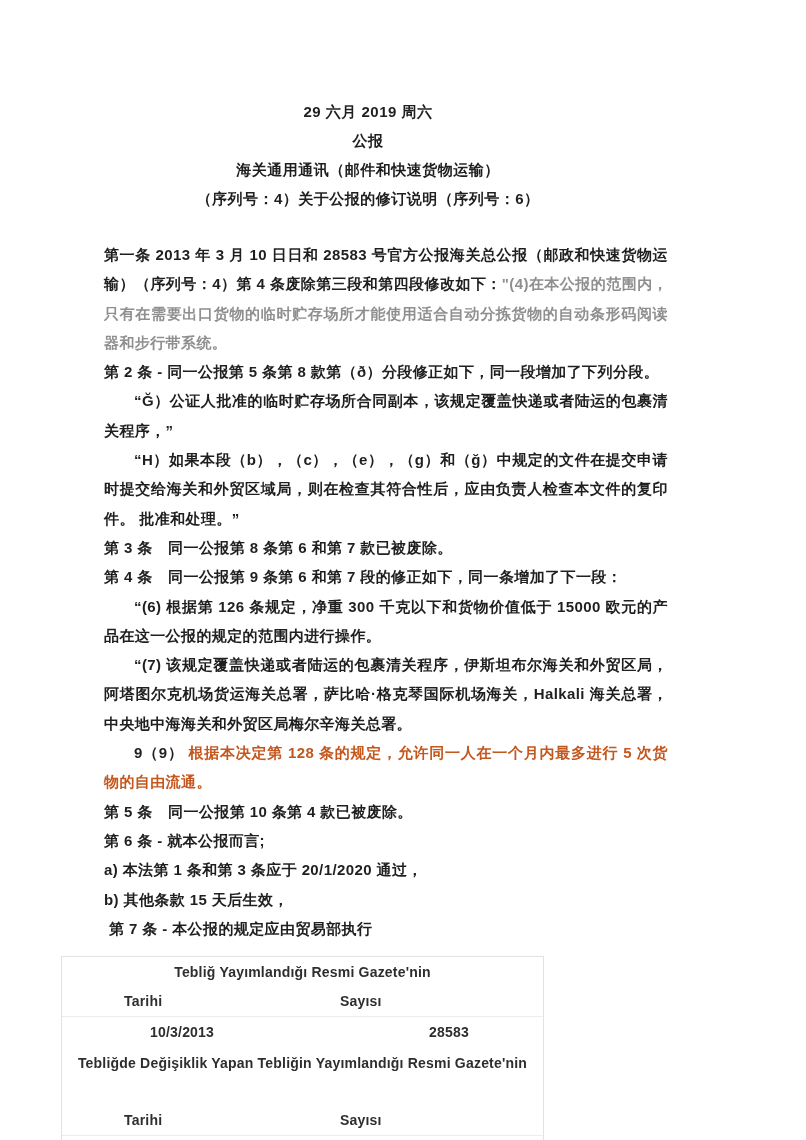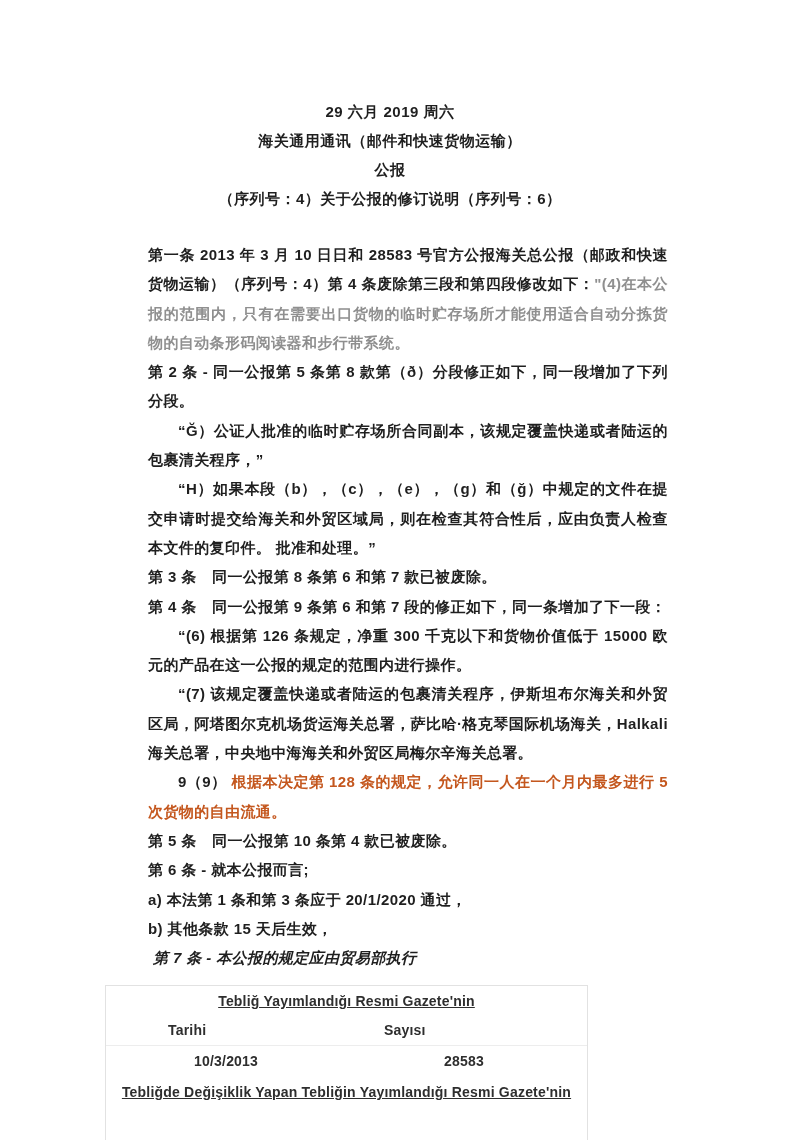--- a/index.html
+++ b/index.html
@@ -14,21 +14,20 @@
   body{
     width:806px;height:1140px;
     font-family:"Liberation Sans", sans-serif;
     color:var(--text);
     overflow:hidden;
   }
   .page{
     position:relative;
     width:736px;height:1140px;
     background:#ffffff;
-    padding-left:44px;
   }
   
   .doc-header{
     padding-top:97px;
     text-align:center;
     font-size:15px;
     font-weight:700;
     color:var(--text);
     letter-spacing:0.5px;
   }
@@ -37,62 +36,61 @@
   .doc-body{
     margin:27px 68px 0 104px;
     font-size:15px;
     line-height:29.3px;
     font-weight:700;
     text-align:justify;
     letter-spacing:0.4px;
   }
   .doc-body p{margin:0;}
   .doc-body p.indent{text-indent:30px;}
-  .doc-body p.small-indent{text-indent:5px;font-style:italic;}
+  .doc-body p.small-indent{text-indent:5px;}
   .gray{color:var(--muted);font-weight:600;}
   .orange{color:var(--accent-orange);}
   
   .gazette-table{
     margin:13px 0 0 61px;
     width:483px;
     border:1px solid var(--table-border);
     font-size:14px;
     font-weight:600;
     color:#2e2e2e;
     letter-spacing:0.2px;
   }
   .t-row{position:relative;}
   .t-span{
     text-align:center;
     line-height:30px;
     height:30px;
-    text-decoration:underline;
   }
   .t-span2{
     line-height:34px;
     height:34px;
   }
   .t-cols{display:flex;height:29px;line-height:29px;}
   .t-cols .c1{width:278px;padding-left:62px;}
   .t-cols .c2{flex:1;padding-left:0;}
   .t-data .c1{padding-left:88px;}
   .t-data .c2{padding-left:60px;}
-  .t-data{height:30px;line-height:30px;}
+  .t-data{height:30px;line-height:30px;gap:29px;}
   .t-sep{border-top:1px solid var(--table-sep);}
   .t-spacer{height:26px;}
 </style>
 </head>
 <body>
 
 <div class="page">
 
   <div class="doc-header">
     <div>29 六月 2019 周六</div>
+    <div>公报</div>
     <div>海关通用通讯（邮件和快速货物运输）</div>
-    <div>公报</div>
     <div>（序列号：4）关于公报的修订说明（序列号：6）</div>
   </div>
 
   <div class="doc-body">
     <p><span>第一条 2013 年 3 月 10 日日和 28583 号官方公报海关总公报（邮政和快速货物运输）（序列号：4）第 4 条废除第三段和第四段修改如下：</span><span class="gray">"(4)在本公报的范围内，只有在需要出口货物的临时贮存场所才能使用适合自动分拣货物的自动条形码阅读器和步行带系统。</span></p>
     <p>第 2 条 - 同一公报第 5 条第 8 款第（ð）分段修正如下，同一段增加了下列分段。</p>
     <p class="indent">“Ğ）公证人批准的临时贮存场所合同副本，该规定覆盖快递或者陆运的包裹清关程序，”</p>
     <p class="indent">“H）如果本段（b），（c），（e），（g）和（ğ）中规定的文件在提交申请时提交给海关和外贸区域局，则在检查其符合性后，应由负责人检查本文件的复印件。 批准和处理。”</p>
     <p>第 3 条　同一公报第 8 条第 6 和第 7 款已被废除。</p>
     <p>第 4 条　同一公报第 9 条第 6 和第 7 段的修正如下，同一条增加了下一段：</p>

